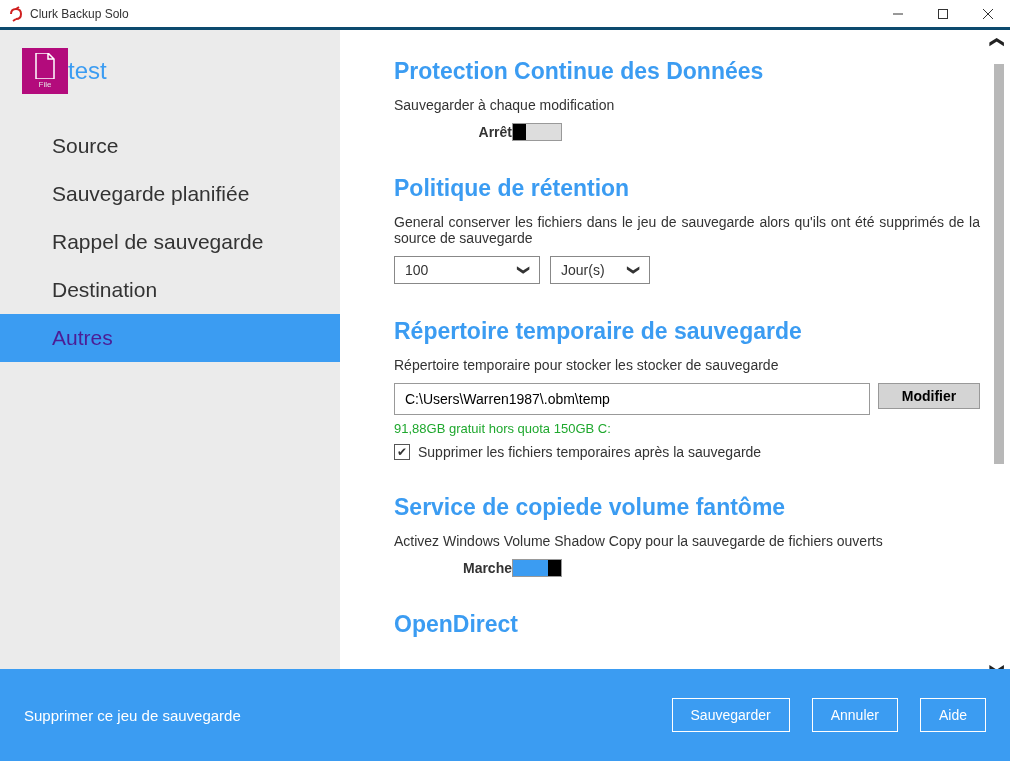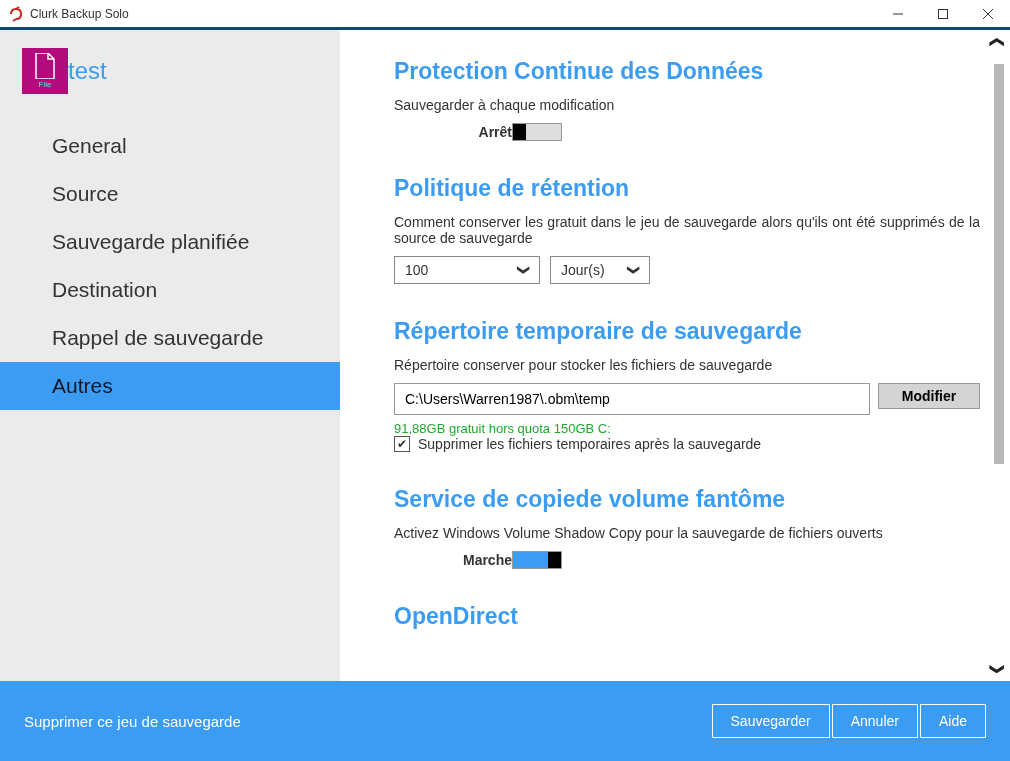--- a/index.html
+++ b/index.html
@@ -7,27 +7,27 @@
 
 .titlebar { height: 30px; background: #fff; border-bottom: 3px solid #0c4a6e; display: flex; align-items: center; padding-left: 8px; }
 .titlebar .app-icon { width: 16px; height: 16px; margin-right: 6px; }
 .titlebar .title { font-size: 12px; color: #333; flex: 1; }
 .titlebar .win-btn { width: 45px; height: 29px; display: flex; align-items: center; justify-content: center; font-size: 14px; cursor: pointer; }
 
 .content { display: flex; height: 655px; }
 
 .sidebar { width: 340px; background: #ebebeb; padding-top: 18px; }
 .sidebar-header { display: flex; align-items: center; padding-left: 22px; margin-bottom: 28px; }
-.file-icon { width: 46px; height: 46px; background: #b30b7c; display: flex; flex-direction: column; align-items: center; justify-content: center; color: #5eead4; }
+.file-icon { width: 46px; height: 46px; background: #b30b7c; display: flex; flex-direction: column; align-items: center; justify-content: center; color: #e5e5e5; }
 .file-icon svg { margin-bottom: 1px; }
 .file-icon .lbl { font-size: 8px; }
 .profile-name { font-size: 24px; color: #3b9cf2; font-weight: 300; }
 
 .nav-item { padding: 12px 0 12px 52px; font-size: 21px; color: #333; font-weight: 300; cursor: pointer; }
-.nav-item.active { background: #3b9cf2; color: #0f172a; }
+.nav-item.active { background: #3b9cf2; color: #4c1d95; }
 
 .main { flex: 1; background: #fff; position: relative; padding: 28px 30px 0 54px; overflow-y: auto; }
 
 .section-title { font-size: 23px; color: #3b9cf2; font-weight: 700; margin-bottom: 12px; }
 .section-desc { font-size: 14px; color: #333; margin-bottom: 10px; text-align: justify; }
 .section { margin-bottom: 34px; }
 
 .toggle-row { display: flex; align-items: center; text-align: right; }
 .toggle-label { font-weight: bold; font-size: 14px; width: 118px; }
 .toggle { width: 50px; height: 18px; background: #ddd; border: 1px solid #999; position: relative; cursor: pointer; }
@@ -39,31 +39,31 @@
 .dropdown-row { display: flex; gap: 10px; }
 .dropdown { height: 28px; border: 1px solid #888; background: #fff; display: flex; align-items: center; padding: 0 10px; cursor: pointer; position: relative; }
 .dropdown .val { flex: 1; font-size: 14px; }
 .dropdown .chev { font-size: 12px; }
 .dropdown.w1 { width: 146px; }
 .dropdown.w2 { width: 100px; }
 
 .dir-row { display: flex; gap: 8px; margin-bottom: 6px; }
 .dir-input { flex: 1; height: 32px; border: 1px solid #999; padding: 0 10px; font-size: 14px; background: #fff; }
 .modify-btn { width: 102px; height: 26px; background: #d4d4d4; border: 1px solid #999; font-size: 14px; font-weight: bold; cursor: pointer; }
-.free-space { color: #1fa82e; font-size: 13px; }
+.free-space { color: #1fa82e; font-size: 13px; margin-bottom: 8px; }
 
 .checkbox-row { display: flex; align-items: center; gap: 8px; }
 .checkbox { width: 16px; height: 16px; border: 1px solid #555; display: flex; align-items: center; justify-content: center; font-size: 12px; cursor: pointer; }
 .scroll-arrow-up { position: absolute; right: 6px; top: 34px; font-size: 14px; cursor: pointer; }
 .scroll-arrow-down { position: absolute; right: 6px; bottom: 84px; font-size: 14px; cursor: pointer; }
 .scrollbar-thumb { position: absolute; right: 6px; top: 64px; width: 10px; height: 400px; background: #b8b8b8; cursor: pointer; }
 
-.footer { height: 80px; background: #3b9cf2; display: flex; align-items: center; padding: 0 24px; color: #fff; position: absolute; bottom: 0; left: 0; right: 0; }
+.footer { height: 92px; background: #3b9cf2; display: flex; align-items: center; padding: 0 24px; color: #fff; position: absolute; bottom: 0; left: 0; right: 0; }
 .footer-left { flex: 1; font-size: 15px; cursor: pointer; }
-.footer-btn { border: 1px solid #fff; padding: 8px 18px; font-size: 14px; margin-left: 2px; cursor: pointer; background: transparent; color: #fff; }
+.footer-btn { border: 1px solid #fff; padding: 8px 18px; font-size: 14px; margin-left: 22px; cursor: pointer; background: transparent; color: #fff; }
 </style>
 </head>
 <body>
 
 <div class="titlebar">
   <span class="app-icon">
     <svg width="16" height="16" viewBox="0 0 16 16">
         <path d="M3 8 Q3 3 8 3 Q13 3 13 8 Q13 13 8 13" fill="none" stroke="#d02020" stroke-width="2"></path>
         <path d="M8 3 L11 1 M8 13 L5 15" stroke="#d02020" stroke-width="2"></path>
       </svg>
@@ -91,59 +91,58 @@
   <div class="sidebar">
     <div class="sidebar-header">
       <div class="file-icon">
         <svg width="22" height="26" viewBox="0 0 22 26">
             <path d="M2 0 L14 0 L20 6 L20 26 L2 26 Z M14 0 L14 6 L20 6" fill="none" stroke="#fff" stroke-width="1.5"></path>
           </svg>
         <span class="lbl">File</span>
       </div>
       <span class="profile-name">test</span>
     </div>
-    <div class="nav-item">General</div>
     <div class="nav-item">Source</div>
     <div class="nav-item">Sauvegarde planifiée</div>
+    <div class="nav-item">Rappel de sauvegarde</div>
     <div class="nav-item">Destination</div>
-    <div class="nav-item">Rappel de sauvegarde</div>
     <div class="nav-item active">Autres</div>
   </div>
 
   <div class="main">
 
     <div class="section">
       <div class="section-title">Protection Continue des Données</div>
       <div class="section-desc">Sauvegarder à chaque modification</div>
       <div class="toggle-row">
         <span class="toggle-label">Arrêt</span>
         <div class="toggle off">
             <div class="knob"></div>
           </div>
       </div>
     </div>
 
     <div class="section">
       <div class="section-title">Politique de rétention</div>
-      <div class="section-desc">Comment conserver les gratuit dans le jeu de sauvegarde alors qu'ils ont été supprimés de la source de sauvegarde</div>
+      <div class="section-desc">General conserver les fichiers dans le jeu de sauvegarde alors qu'ils ont été supprimés de la source de sauvegarde</div>
       <div class="dropdown-row">
         <div class="dropdown w1">
           <span class="val">100</span>
           <span class="chev">❯</span>
         </div>
         <div class="dropdown w2">
           <span class="val">Jour(s)</span>
           <span class="chev">❯</span>
         </div>
       </div>
     </div>
 
     <div class="section">
       <div class="section-title">Répertoire temporaire de sauvegarde</div>
-      <div class="section-desc">Répertoire conserver pour stocker les fichiers de sauvegarde</div>
+      <div class="section-desc">Répertoire temporaire pour stocker les stocker de sauvegarde</div>
       <div class="dir-row">
         <input class="dir-input" value="C:\Users\Warren1987\.obm\temp" style="">
         <button class="modify-btn">Modifier</button>
       </div>
       <div class="free-space">91,88GB gratuit hors quota 150GB C:</div>
       <div class="checkbox-row">
         <div class="checkbox">✔</div>
         <span>Supprimer les fichiers temporaires après la sauvegarde</span>
       </div>
     </div>

